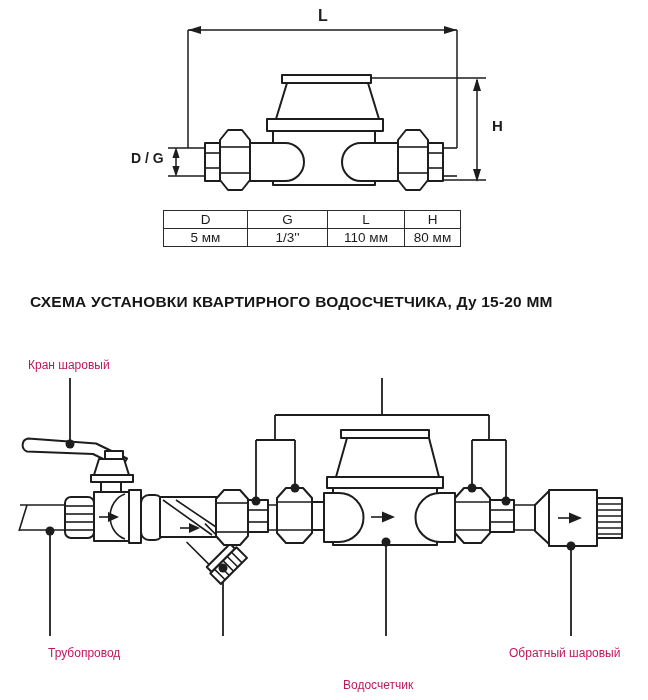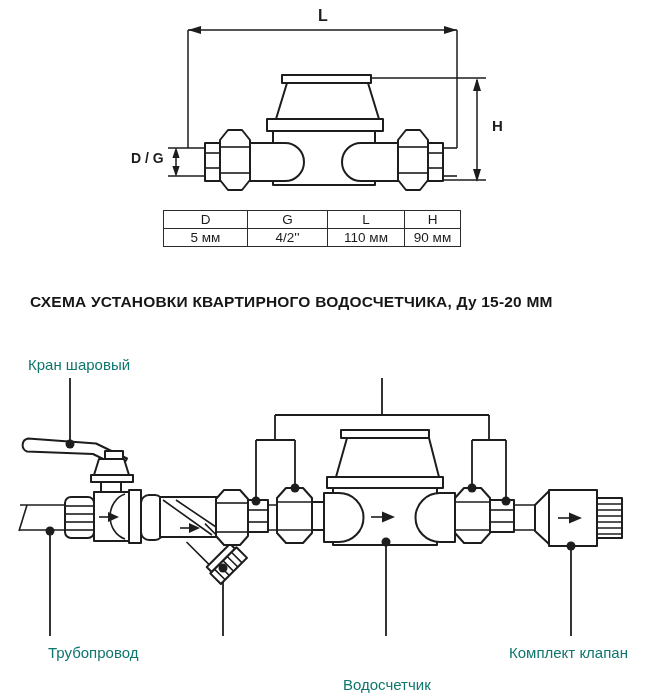--- a/index.html
+++ b/index.html
@@ -4,21 +4,21 @@
 <style>
   html,body{margin:0;padding:0;background:#fff;}
   #page{position:relative;width:648px;height:700px;background:#ffffff;overflow:hidden;
         font-family:"Liberation Sans",sans-serif;color:#1f1f1f;}
   svg{position:absolute;left:0;}
   .part{fill:#ffffff;stroke:#1d1d1d;stroke-width:2;stroke-linejoin:round;}
   .thin{fill:none;stroke:#1d1d1d;stroke-width:1.6;}
   .dim {fill:none;stroke:#1d1d1d;stroke-width:1.5;}
   .solid{fill:#1d1d1d;stroke:none;}
   .dimtext{font-family:"Liberation Sans",sans-serif;font-weight:700;fill:#1d1d1d;}
-  .lbl{position:absolute;font-size:15px;line-height:18px;color:#0f766e;}
+  .lbl{position:absolute;font-size:12px;line-height:18px;color:#be185d;}
   #title{position:absolute;left:30px;top:293px;font-size:15.5px;font-weight:700;
          letter-spacing:.2px;color:#161616;white-space:nowrap;}
   #dims-table{position:absolute;left:163px;top:210px;border-collapse:collapse;}
   #dims-table td{border:1.6px solid #2b2b2b;text-align:center;vertical-align:middle;
          font-size:13.5px;height:17px;padding:0;color:#1c1c1c;}
   .c0{width:83px}.c1{width:79px}.c2{width:76px}.c3{width:55px}
 </style>
 </head>
 <body>
 
@@ -82,23 +82,23 @@
   <table id="dims-table">
     <tbody>
         <tr>
       <td class="c0">D</td>
       <td class="c1">G</td>
       <td class="c2">L</td>
       <td class="c3">H</td>
     </tr>
     <tr>
       <td>5 мм</td>
-      <td>4/2''</td>
+      <td>1/3''</td>
       <td>110 мм</td>
-      <td>90 мм</td>
+      <td>80 мм</td>
     </tr>
   </tbody>
     </table>
 
   <div id="title">СХЕМА УСТАНОВКИ КВАРТИРНОГО ВОДОСЧЕТЧИКА, Ду 15-20 ММ</div>
 
   <svg style="top:340px" width="648" height="310" viewBox="0 0 648 310">
 
     <g stroke="#1d1d1d" stroke-width="1.8" fill="none">
       <path d="M70,38 V104"></path>
@@ -218,15 +218,15 @@
       <circle cx="506" cy="161" r="4.5"></circle>
       <circle cx="223" cy="228" r="4.5"></circle>
       <circle cx="386" cy="202" r="4.5"></circle>
       <circle cx="571" cy="206" r="4.5"></circle>
     </g>
   </svg>
 
   <div class="lbl" style="left:28px;top:356px">Кран шаровый</div>
   <div class="lbl" style="left:48px;top:644px">Трубопровод</div>
   <div class="lbl" style="left:343px;top:676px">Водосчетчик</div>
-  <div class="lbl" style="left:509px;top:644px">Комплект клапан</div>
+  <div class="lbl" style="left:509px;top:644px">Обратный шаровый</div>
 
 </div>
 
 </body></html>

